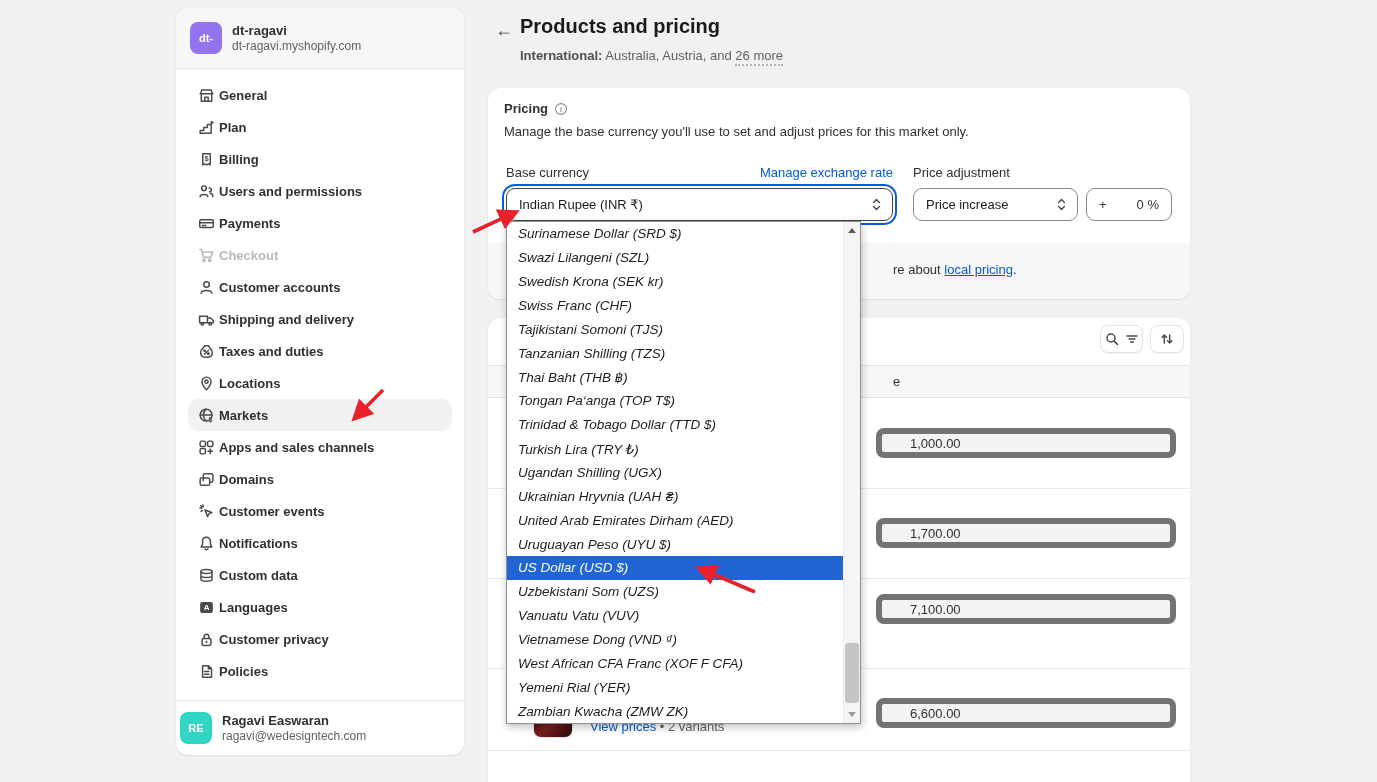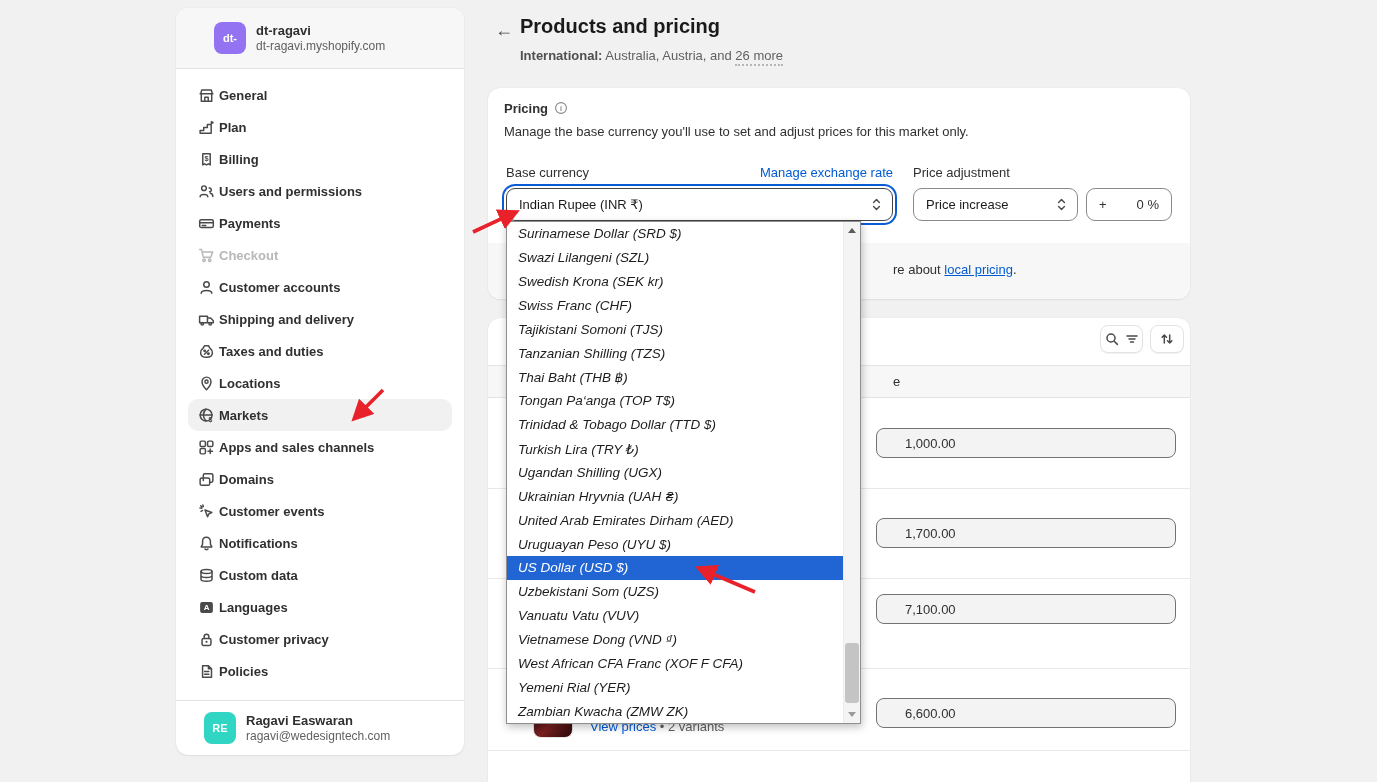--- a/index.html
+++ b/index.html
@@ -18,21 +18,21 @@
     box-shadow:0 1px 2px rgba(0,0,0,.07), 0 0 1px rgba(0,0,0,.12);
     display:flex; flex-direction:column; overflow:hidden;
   }
   .store-header {
     background:#f7f7f7; border-bottom:1px solid #e3e3e3;
     padding:14px; display:flex; gap:10px; align-items:center; flex:none;
   }
   .avatar {
     width:32px; height:32px; border-radius:8px; flex:none;
     display:flex; align-items:center; justify-content:center;
-    color:#fff; font-size:11px; font-weight:700;margin-left:24px;
+    color:#fff; font-size:11px; font-weight:700;
   }
   .store-name { font-size:13px; font-weight:700; color:#303030; line-height:16px; }
   .store-domain { font-size:12px; color:#616161; line-height:15px; }
   .nav { flex:1; padding:10px 12px; }
   .nav-item {
     display:flex; align-items:center; gap:4px; height:32px; padding:0 10px;
     border-radius:10px; font-size:13px; font-weight:600; color:#303030; cursor:pointer;
   }
   .nav-item .ic { color:#4a4a4a; }
   .nav-item.selected { background:#f1f1f1; }
@@ -56,21 +56,21 @@
   .page-subtitle b { color:#4f4f4f; font-weight:700; }
   .more-link { border-bottom:2px dotted #b5b5b5; padding-bottom:1px; cursor:pointer; }
 
   
   .card { position:absolute; left:488px; width:702px; background:#fff; border-radius:12px;
     box-shadow:0 1px 2px rgba(0,0,0,.07), 0 0 1px rgba(0,0,0,.12); }
   .pricing-card { top:88px; height:211px; }
   .products-card { top:318px; height:464px; border-bottom-left-radius:0; border-bottom-right-radius:0; }
 
   .pc-title { position:absolute; left:16px; top:13px; font-size:13px; font-weight:700; color:#303030;
-    display:flex; align-items:flex-start; gap:6px; }
+    display:flex; align-items:flex-end; gap:6px; }
   .info-ic { width:14px; height:14px; color:#8a8a8a; }
   .info-ic * { stroke:currentColor; fill:none; stroke-width:1.3; }
   .info-ic text { stroke:none; fill:currentColor; }
   .pc-desc { position:absolute; left:16px; top:36px; font-size:13px; color:#303030; }
   .fld-label { position:absolute; top:77px; font-size:13px; color:#303030; }
   .link { color:#005bd3; text-decoration:none; cursor:pointer; }
   .manage-link { position:absolute; top:77px; right:297px; font-size:13px; }
   .select-box {
     position:absolute; top:100px; height:33px; background:#fff;
     border:1px solid #616161; border-radius:9px; display:flex; align-items:center;
@@ -94,21 +94,21 @@
   .icon-btn { position:absolute; top:7px; height:28px; background:#fff; border:1px solid #e3e3e3;
     border-radius:8px; box-shadow:0 1px 0 rgba(0,0,0,.05); display:flex; align-items:center;
     justify-content:center; gap:4px; cursor:pointer; }
   .btn-ic { width:16px; height:16px; }
   .btn-ic * { stroke:#4a4a4a; fill:none; stroke-width:1.5; stroke-linecap:round; stroke-linejoin:round; }
   .thead { position:absolute; left:0; top:47px; width:702px; height:33px; background:#f7f7f7;
     border-top:1px solid #e3e3e3; border-bottom:1px solid #e3e3e3; }
   .thead-frag { position:absolute; left:405px; top:8px; font-size:13px; color:#303030; }
   .row-divider { position:absolute; left:0; width:702px; height:1px; background:#e8e8e8; }
   .price-field { position:absolute; left:388px; width:300px; height:30px; background:#f3f3f3;
-    border:1px solid #737373; border-radius:8px; font-size:13px; color:#303030;
+    border:6px solid #737373; border-radius:8px; font-size:13px; color:#303030;
     display:flex; align-items:center; padding-left:28px; }
   .thumb { position:absolute; left:45px; top:380px; width:40px; height:40px; border-radius:8px;
     border:1px solid #e3e3e3; background:linear-gradient(135deg,#2a0b0b 10%,#7a2020 55%,#3a0d0d 90%); }
   .row-meta { position:absolute; left:102px; top:401px; font-size:13px; white-space:pre; }
   .row-meta .meta { color:#616161; }
 
   
   .dropdown { position:absolute; left:506px; top:221px; width:355px; height:503px; background:#fff;
     border:1px solid #8f8f8f; box-shadow:1px 3px 8px rgba(0,0,0,.25); z-index:40; display:flex;font-style:italic; }
   .opts { flex:1; display:flex; flex-direction:column; }

